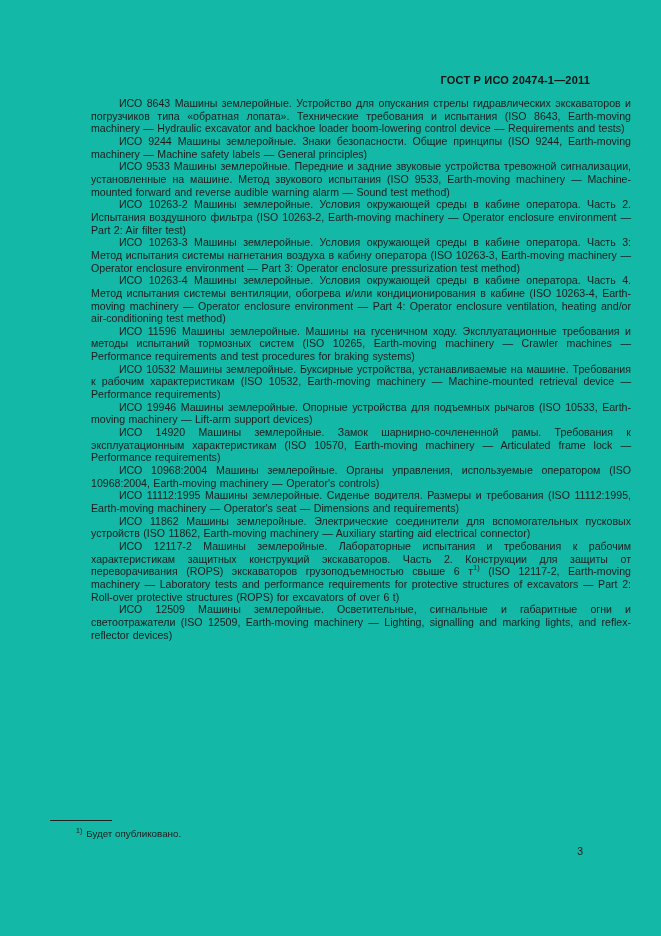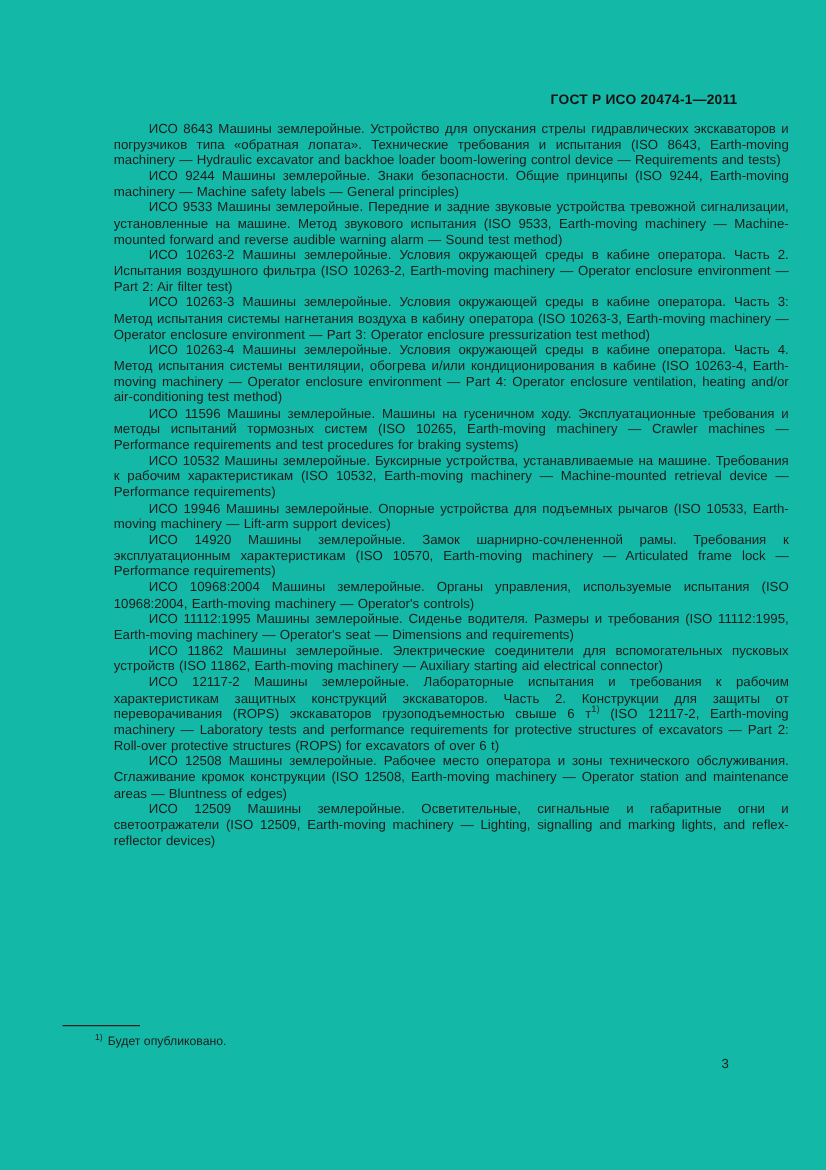--- a/index.html
+++ b/index.html
@@ -90,25 +90,24 @@
     <p class="ref">ИСО 8643 Машины землеройные. Устройство для опускания стрелы гидравлических экскаваторов и погрузчиков типа «обратная лопата». Технические требования и испытания (ISO 8643, Earth-moving machinery — Hydraulic excavator and backhoe loader boom-lowering control device — Requirements and tests)</p>
     <p class="ref">ИСО 9244 Машины землеройные. Знаки безопасности. Общие принципы (ISO 9244, Earth-moving machinery — Machine safety labels — General principles)</p>
     <p class="ref">ИСО 9533 Машины землеройные. Передние и задние звуковые устройства тревожной сигнализации, установленные на машине. Метод звукового испытания (ISO 9533, Earth-moving machinery — Machine-mounted forward and reverse audible warning alarm — Sound test method)</p>
     <p class="ref">ИСО 10263-2 Машины землеройные. Условия окружающей среды в кабине оператора. Часть 2. Испытания воздушного фильтра (ISO 10263-2, Earth-moving machinery — Operator enclosure environment — Part 2: Air filter test)</p>
     <p class="ref">ИСО 10263-3 Машины землеройные. Условия окружающей среды в кабине оператора. Часть 3: Метод испытания системы нагнетания воздуха в кабину оператора (ISO 10263-3, Earth-moving machinery — Operator enclosure environment — Part 3: Operator enclosure pressurization test method)</p>
     <p class="ref">ИСО 10263-4 Машины землеройные. Условия окружающей среды в кабине оператора. Часть 4. Метод испытания системы вентиляции, обогрева и/или кондиционирования в кабине (ISO 10263-4, Earth-moving machinery — Operator enclosure environment — Part 4: Operator enclosure ventilation, heating and/or air-conditioning test method)</p>
     <p class="ref">ИСО 11596 Машины землеройные. Машины на гусеничном ходу. Эксплуатационные требования и методы испытаний тормозных систем (ISO 10265, Earth-moving machinery — Crawler machines — Performance requirements and test procedures for braking systems)</p>
     <p class="ref">ИСО 10532 Машины землеройные. Буксирные устройства, устанавливаемые на машине. Требования к рабочим характеристикам (ISO 10532, Earth-moving machinery — Machine-mounted retrieval device — Performance requirements)</p>
     <p class="ref">ИСО 19946 Машины землеройные. Опорные устройства для подъемных рычагов (ISO 10533, Earth-moving machinery — Lift-arm support devices)</p>
     <p class="ref">ИСО 14920 Машины землеройные. Замок шарнирно-сочлененной рамы. Требования к эксплуатационным характеристикам (ISO 10570, Earth-moving machinery — Articulated frame lock — Performance requirements)</p>
-    <p class="ref">ИСО 10968:2004 Машины землеройные. Органы управления, используемые испытания (ISO 10968:2004, Earth-moving machinery — Operator's controls)</p>
+    <p class="ref">ИСО 10968:2004 Машины землеройные. Органы управления, используемые оператором (ISO 10968:2004, Earth-moving machinery — Operator's controls)</p>
     <p class="ref">ИСО 11112:1995 Машины землеройные. Сиденье водителя. Размеры и требования (ISO 11112:1995, Earth-moving machinery — Operator's seat — Dimensions and requirements)</p>
     <p class="ref">ИСО 11862 Машины землеройные. Электрические соединители для вспомогательных пусковых устройств (ISO 11862, Earth-moving machinery — Auxiliary starting aid electrical connector)</p>
     <p class="ref"><span>ИСО 12117-2 Машины землеройные. Лабораторные испытания и требования к рабочим характеристикам защитных конструкций экскаваторов. Часть 2. Конструкции для защиты от переворачивания (ROPS) экскаваторов грузоподъемностью свыше 6 т</span><sup>1)</sup><span> (ISO 12117-2, Earth-moving machinery — Laboratory tests and performance requirements for protective structures of excavators — Part 2: Roll-over protective structures (ROPS) for excavators of over 6 t)</span></p>
-    <p class="ref">ИСО 12508 Машины землеройные. Рабочее место оператора и зоны технического обслуживания. Сглаживание кромок конструкции (ISO 12508, Earth-moving machinery — Operator station and maintenance areas — Bluntness of edges)</p>
     <p class="ref">ИСО 12509 Машины землеройные. Осветительные, сигнальные и габаритные огни и светоотражатели (ISO 12509, Earth-moving machinery — Lighting, signalling and marking lights, and reflex-reflector devices)</p>
   </div>
 
   <div class="footnote">
     <div class="footnote-rule"></div>
     <p class="footnote-text"><sup>1)</sup><span>Будет опубликовано.</span></p>
   </div>
 
   <div class="page-number">3</div>
 

